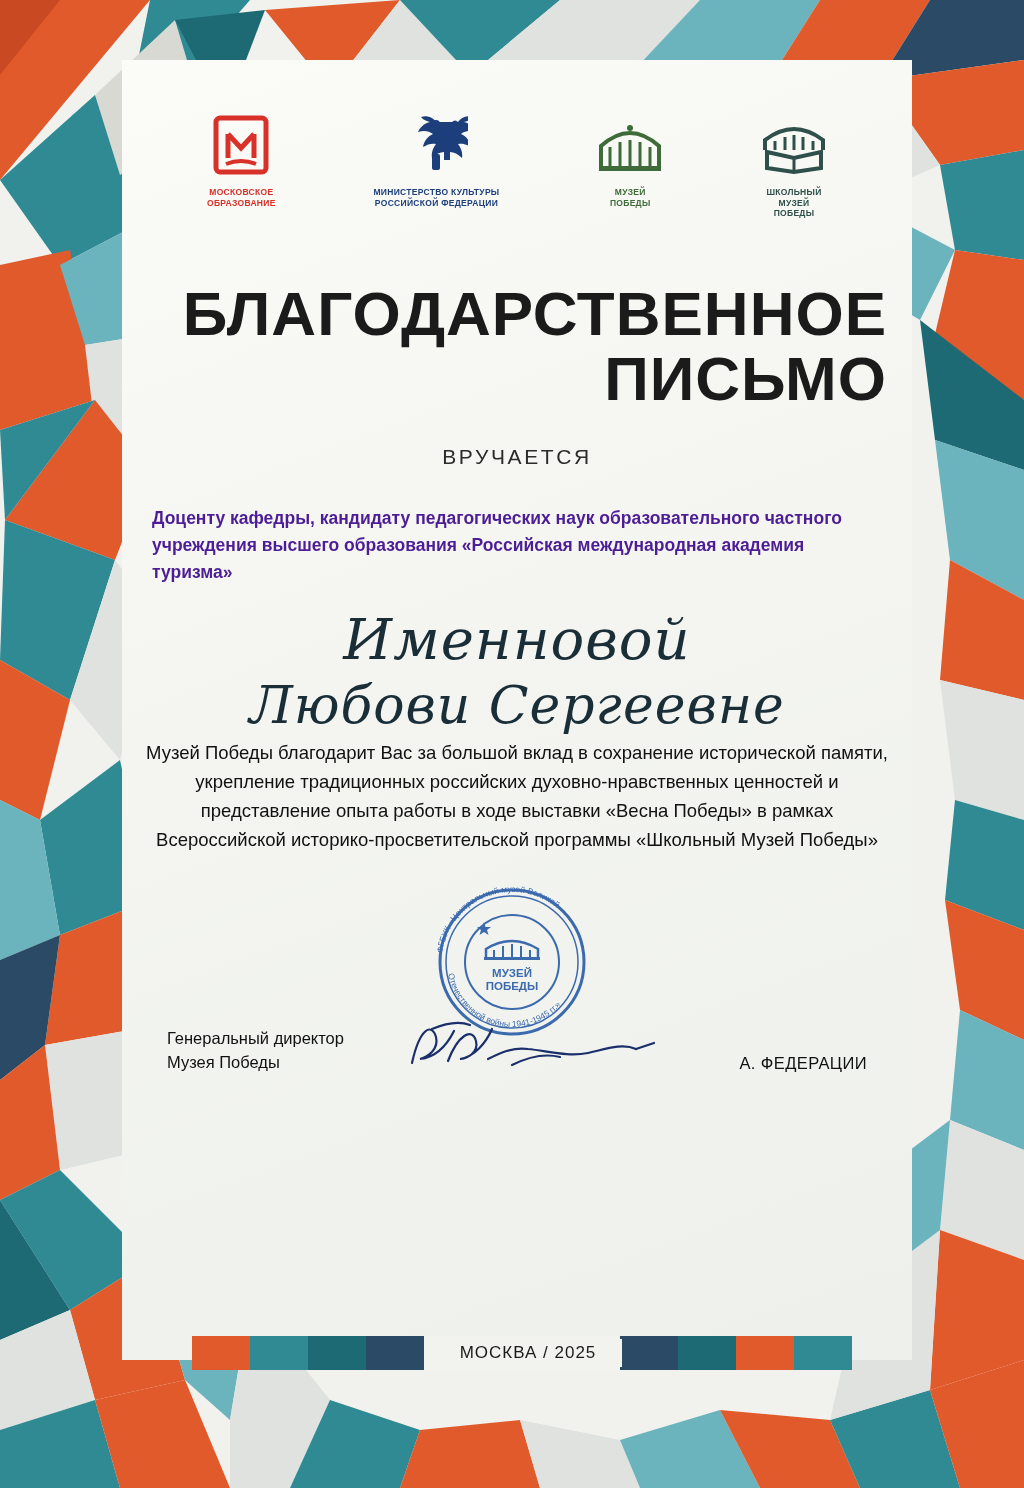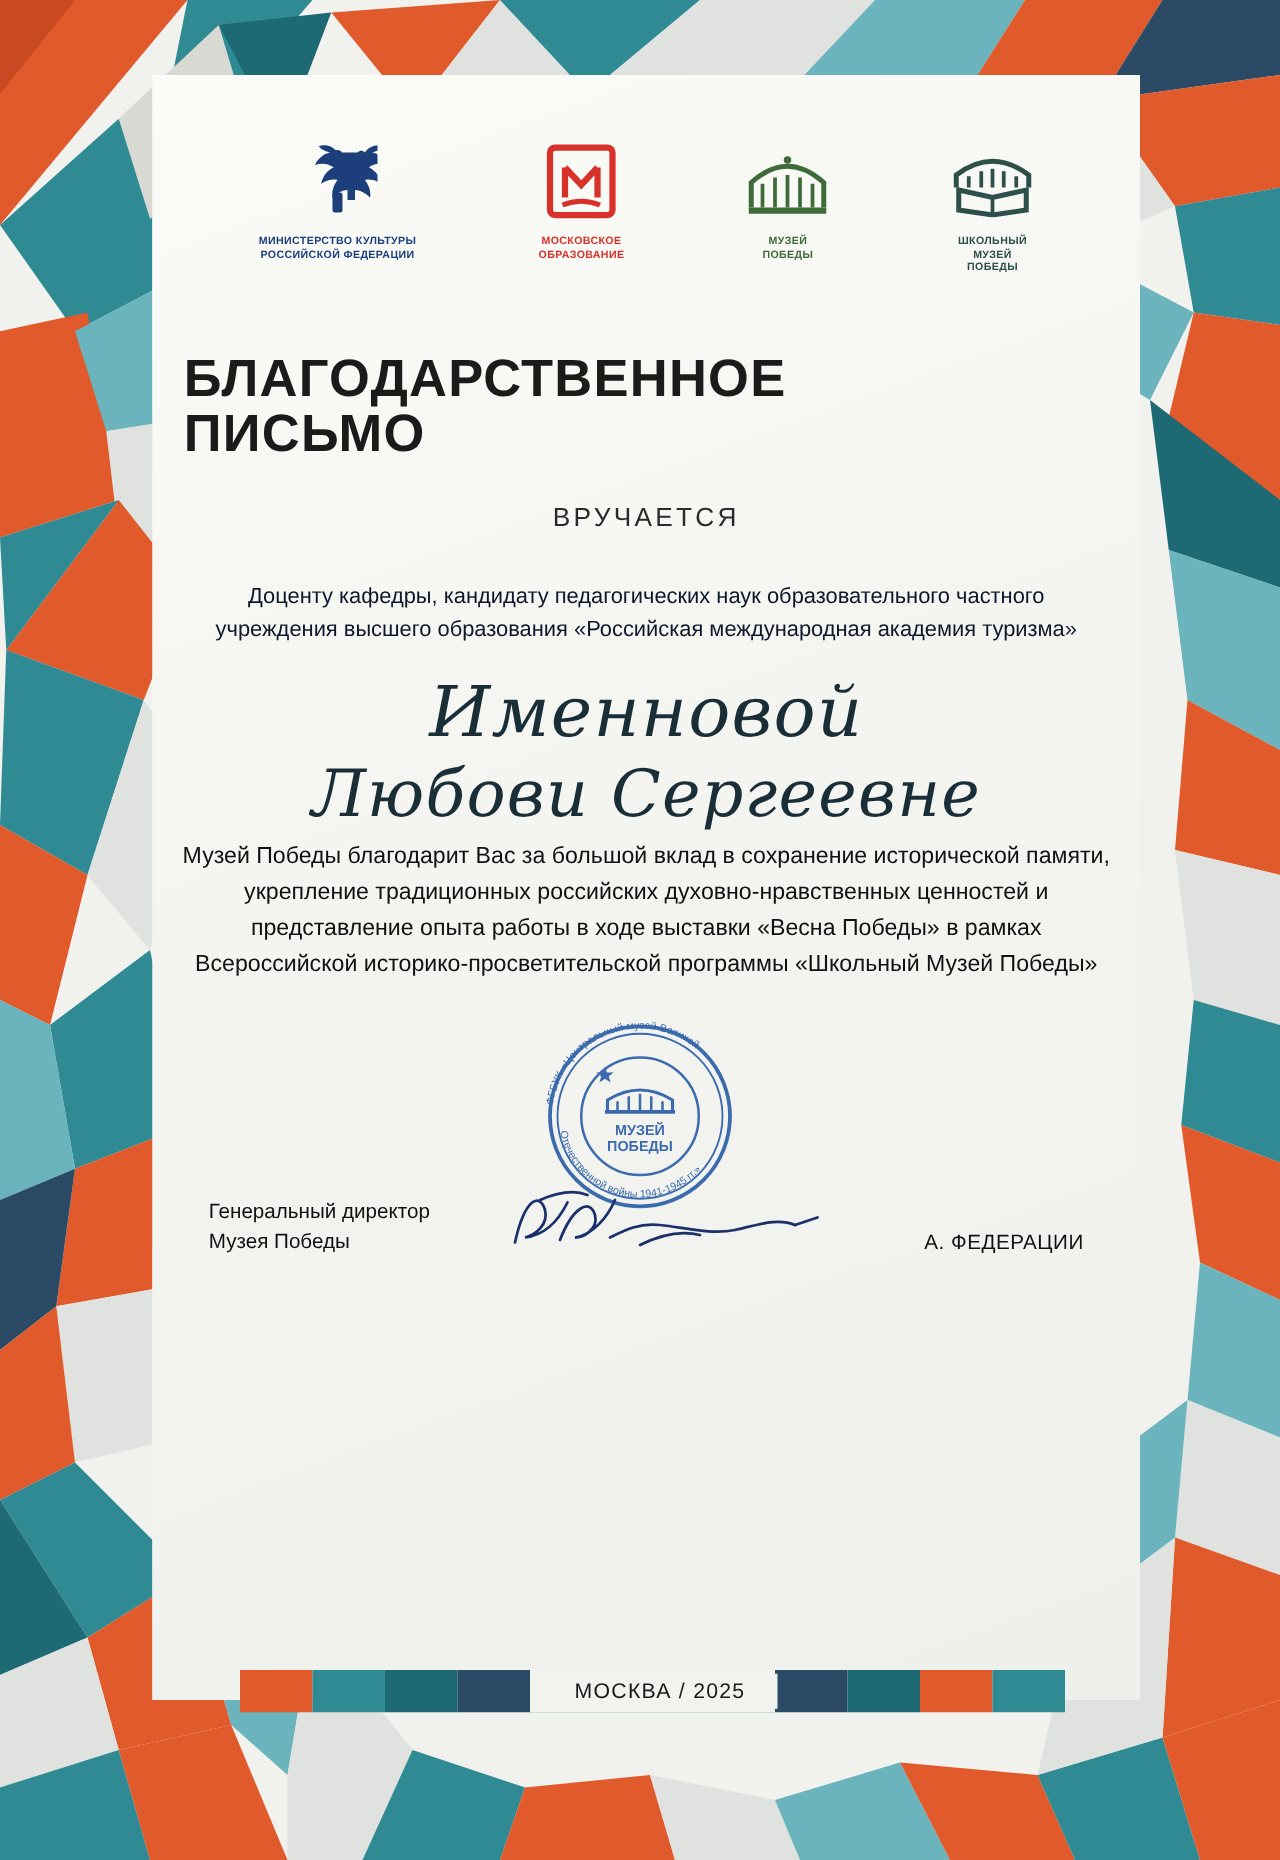--- a/index.html
+++ b/index.html
@@ -79,43 +79,44 @@
     white-space: pre-line;
   }
   .cap-blue { color: #1c3f7c; }
   .cap-red  { color: #d8312a; }
   .cap-green{ color: #3f6b3a; }
   .cap-dark { color: #2f4f4a; }
 
   
   .title {
     margin-top: 62px;
-    font-size: 42px;
+    font-size: 62px;
     line-height: 1.05;
     font-weight: bold;
     color: #1b1b1b;
     letter-spacing: 1px;
-    text-align: left;
+    text-align: right;
     width: 740px;
   }
   .subtitle {
     margin-top: 34px;
     font-size: 21px;
     letter-spacing: 2.6px;
     color: #2b2b2b;
     text-align: left;
   }
 
   .recipient-role {
     margin-top: 36px;
     width: 730px;
-    text-align: center;
+    text-align: left;
     font-size: 17.5px;
     line-height: 1.55;
-    color: #0f172a;
+    color: #4c1d95;
+    font-weight: bold;
   }
 
   .recipient-name {
     margin-top: 22px;
     width: 740px;
     text-align: center;
     font-family: "DejaVu Serif", serif;
     font-style: italic;
     color: #1a2e38;
   }
@@ -276,45 +277,45 @@
       <polygon points="122,60 430,60 122,430" fill="#e9efee" opacity="0.55"></polygon>
       <polygon points="700,60 912,60 912,430" fill="#e9efee" opacity="0.5"></polygon>
     </svg>
   </div>
 
   <div class="paper"></div>
 
   <div class="content">
 
     <div class="logos">
+
+      <div class="logo">
+        <div class="glyph">
+          <svg width="62" height="62" viewBox="0 0 62 62">
+            <rect x="6" y="4" width="50" height="54" rx="4" fill="none" stroke="#d8312a" stroke-width="5"></rect>
+            <path d="M18 20 L18 44 M18 20 L31 34 L44 20 M44 20 L44 44" fill="none" stroke="#d8312a" stroke-width="5" stroke-linejoin="miter"></path>
+            <path d="M16 50 q15 -6 30 0" fill="none" stroke="#d8312a" stroke-width="4"></path>
+          </svg>
+        </div>
+        <div class="cap cap-red">МОСКОВСКОЕ
+ОБРАЗОВАНИЕ</div>
+      </div>
 
       <div class="logo">
         <div class="glyph">
           <svg width="64" height="62" viewBox="0 0 64 62">
             <g fill="#1c3f7c">
               <circle cx="32" cy="10" r="4"></circle>
               <path d="M32 8c-3-5-10-7-15-5 2 3 6 4 9 5-5 1-10 5-12 10 6-2 11-1 15 2-5 2-9 7-10 13 5-3 9-4 13-3-3 4-5 9-4 14 4-4 8-6 12-6v8h6v-8c4 0 8 2 12 6 1-5-1-10-4-14 4-1 8 0 13 3-1-6-5-11-10-13 4-3 9-4 15-2-2-5-7-9-12-10 3-1 7-2 9-5-5-2-12 0-15 5-2-2-4-2-6 0z"></path>
               <rect x="28" y="40" width="8" height="16" rx="2"></rect>
             </g>
           </svg>
         </div>
         <div class="cap cap-blue">МИНИСТЕРСТВО КУЛЬТУРЫ
 РОССИЙСКОЙ ФЕДЕРАЦИИ</div>
-      </div>
-
-      <div class="logo">
-        <div class="glyph">
-          <svg width="62" height="62" viewBox="0 0 62 62">
-            <rect x="6" y="4" width="50" height="54" rx="4" fill="none" stroke="#d8312a" stroke-width="5"></rect>
-            <path d="M18 20 L18 44 M18 20 L31 34 L44 20 M44 20 L44 44" fill="none" stroke="#d8312a" stroke-width="5" stroke-linejoin="miter"></path>
-            <path d="M16 50 q15 -6 30 0" fill="none" stroke="#d8312a" stroke-width="4"></path>
-          </svg>
-        </div>
-        <div class="cap cap-red">МОСКОВСКОЕ
-ОБРАЗОВАНИЕ</div>
       </div>
 
       <div class="logo">
         <div class="glyph">
           <svg width="66" height="58" viewBox="0 0 66 58">
             <path d="M4 50 L4 30 Q33 4 62 30 L62 50" fill="none" stroke="#3f6b3a" stroke-width="4"></path>
             <g stroke="#3f6b3a" stroke-width="3">
               <line x1="13" y1="50" x2="13" y2="31"></line>
               <line x1="23" y1="50" x2="23" y2="26"></line>
               <line x1="33" y1="50" x2="33" y2="24"></line>

